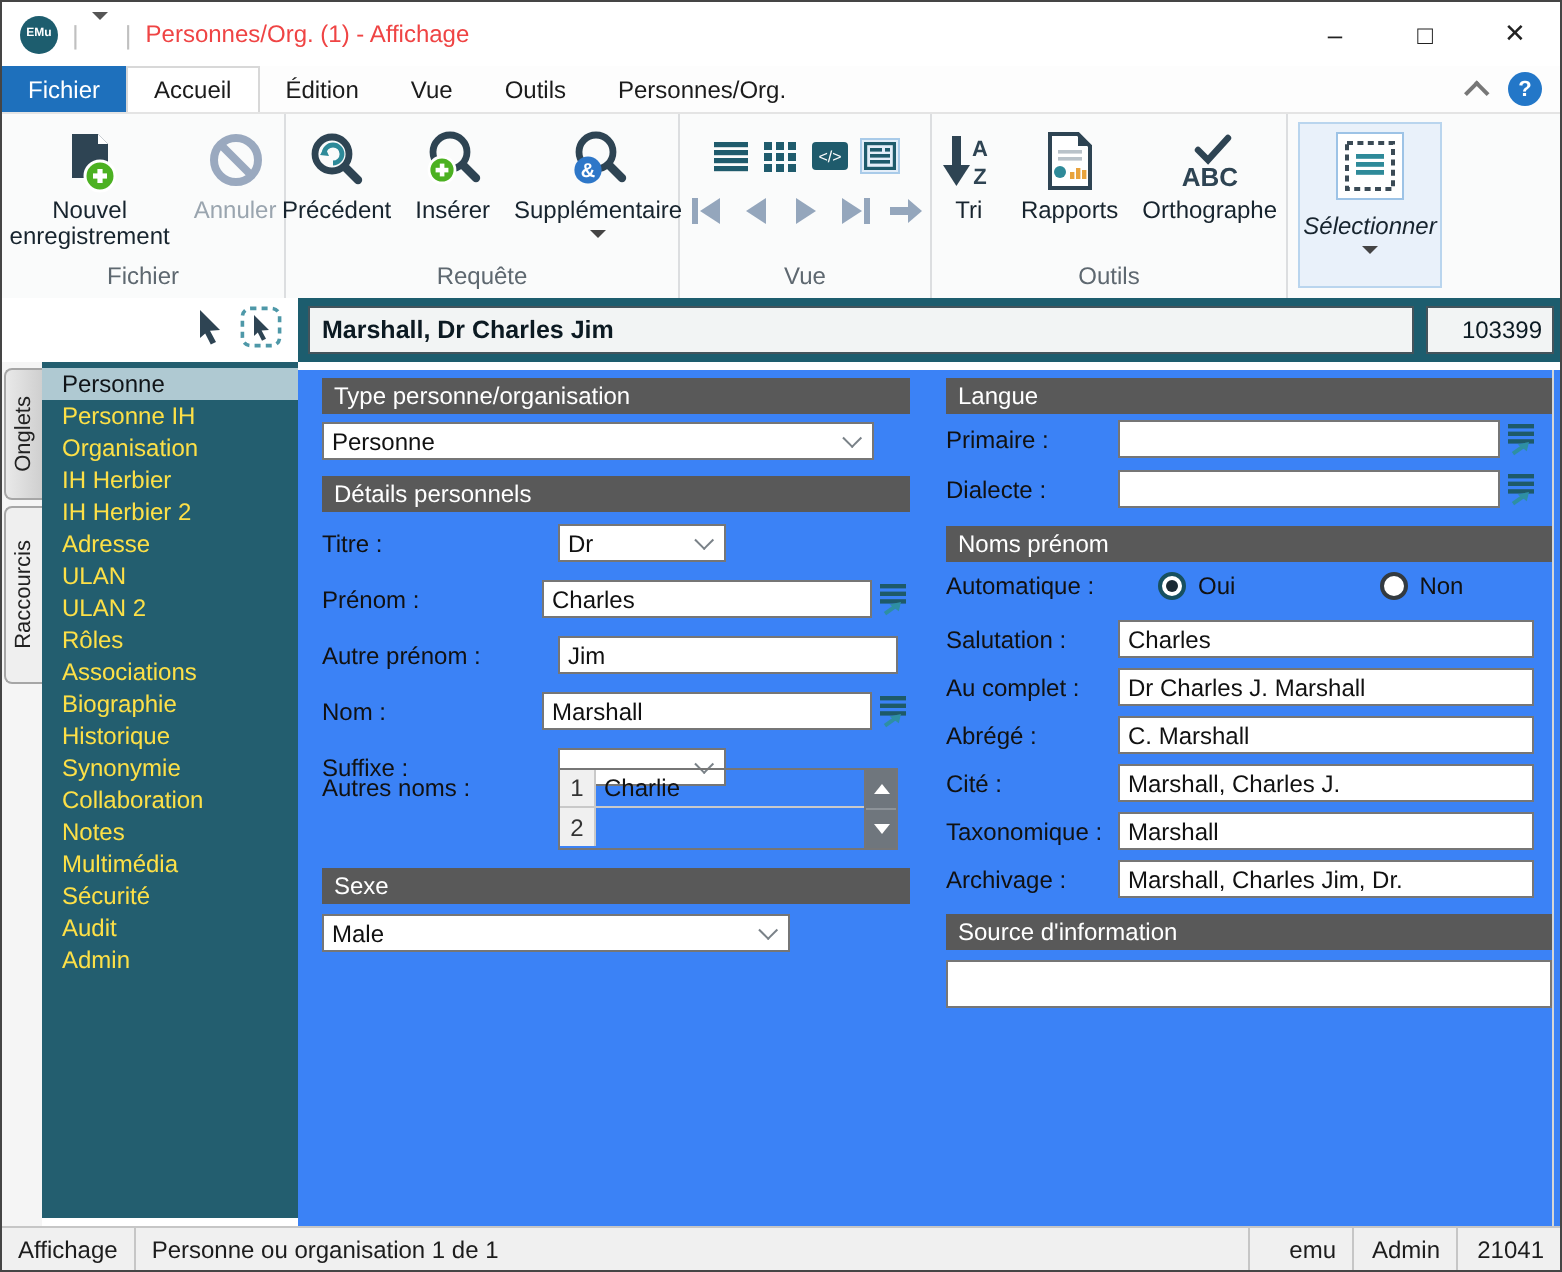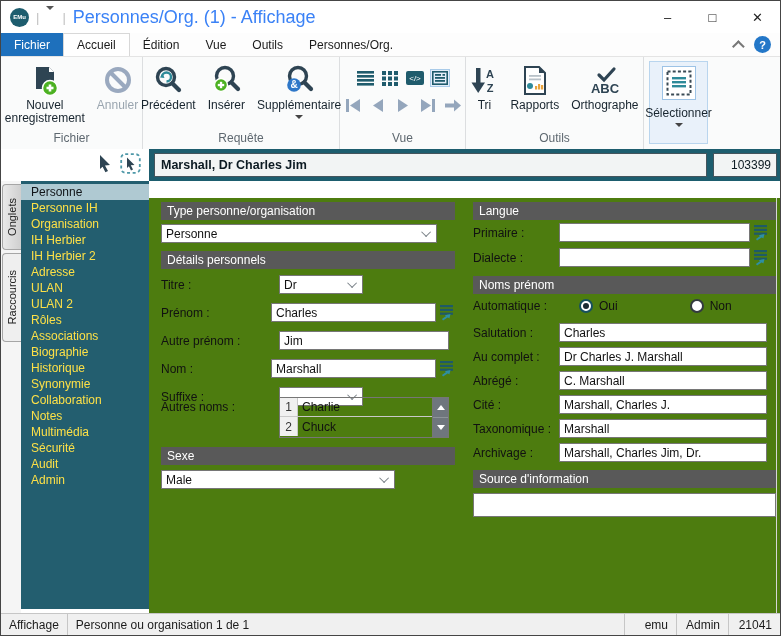--- a/index.html
+++ b/index.html
@@ -7,21 +7,21 @@
   body { font-family:"Liberation Sans","DejaVu Sans",sans-serif; font-size:12px; color:#111; }
   .window { position:relative; width:781px; height:636px; background:#fff; border:1px solid #454545; overflow:hidden; }
 
   
   .titlebar { position:absolute; left:0; top:0; width:100%; height:32px; background:#fff; display:flex; align-items:center; }
   .logo { width:19px; height:19px; border-radius:50%; background:#1d5d6e; color:#fff; font-size:6px; font-weight:bold; display:flex; align-items:center; justify-content:center; margin-left:9px; }
   .tb-sep { color:#c0c0c0; margin:0 7px; font-size:13px; }
   .qat-caret { display:inline-block; width:9px; }
   .qat-caret .bar { width:9px; height:2px; background:#555; margin-bottom:2px; }
   .qat-caret .tri { width:0; height:0; border-left:4.5px solid transparent; border-right:4.5px solid transparent; border-top:4px solid #555; }
-  .title-text { font-size:18px; color:#3b82f6; }
+  .title-text { font-size:12px; color:#ef4444; }
   .win-btns { margin-left:auto; display:flex; height:100%; }
   .win-btn { width:45px; height:100%; display:flex; align-items:center; justify-content:center; font-size:13px; color:#222; }
 
   
   .tabrow { position:absolute; left:0; top:32px; width:100%; height:24px; background:#fdfdfd; display:flex; align-items:stretch; border-bottom:1px solid #e4e4e4; }
   .rtab { padding:0 13px; display:flex; align-items:center; color:#1b1b1b; }
   .rtab.file { background:#1e70bc; color:#fff; }
   .rtab.active { background:#fff; border:1px solid #d8d8d8; border-bottom:none; }
   .tabrow-right { margin-left:auto; display:flex; align-items:center; gap:9px; padding-right:9px; }
   .collapse-chev { width:9px; height:9px; border-left:2px solid #777; border-top:2px solid #777; transform:rotate(45deg) translateY(3px); }
@@ -35,21 +35,21 @@
   .bigbtn { display:flex; flex-direction:column; align-items:center; padding:2px 5px; }
   .bigbtn .ic { height:36px; display:flex; align-items:center; justify-content:center; }
   .bigbtn .lbl { text-align:center; line-height:13px; color:#17242e; white-space:pre-line; }
   .bigbtn .lbl.disabled { color:#9aa5af;text-align:right; }
   .drop-tri { width:0; height:0; border-left:4px solid transparent; border-right:4px solid transparent; border-top:4px solid #444; margin-top:3px; }
   .vue-rows { display:flex; flex-direction:column; gap:9px; align-items:center; padding-top:8px; }
   .icon-row { display:flex; gap:5px; align-items:center; }
   .sm-ic { width:20px; height:18px; display:flex; align-items:center; justify-content:center; }
   .sm-ic.sel { background:#e4eef9; border:1px solid #a9cbe9; }
   .sel-zone { flex:1; display:flex; padding:3px 0 3px 5px; }
-  .sel-btn { width:59px; margin:1px 0 2px; background:#e9f1fa; border:1px solid #b9d5ee; display:flex; flex-direction:column; align-items:center; padding-top:4px; }
+  .sel-btn { width:72px; margin:1px 0 2px; background:#e9f1fa; border:1px solid #b9d5ee; display:flex; flex-direction:column; align-items:center; padding-top:4px;font-style:italic; }
   .sel-icbox { width:34px; height:34px; background:#fff; border:1px solid #9dc3e6; display:flex; align-items:center; justify-content:center; }
   .sel-btn .lbl { margin-top:6px; color:#17242e; }
 
   
   .band { position:absolute; left:0; top:148px; width:100%; height:32px; }
   .band-left { position:absolute; left:0; top:0; width:148px; height:32px; background:#fff; display:flex; align-items:center; justify-content:flex-end; gap:7px; padding-right:8px; }
   .band-right { position:absolute; left:148px; top:0; right:0; height:32px; background:#1d5d6e; display:flex; align-items:center; }
   .rec-box { margin-left:5px; width:553px; height:24px; background:#f2f4f4; border:1px solid #44545c; display:flex; align-items:center; padding:0 6px; font-weight:bold; color:#0c1a22; font-size:12.5px; }
   .num-box { margin-left:6px; width:64px; height:24px; background:#f2f4f4; border:1px solid #44545c; display:flex; align-items:center; justify-content:flex-end; padding:0 5px; color:#0c1a22; }
 
@@ -57,21 +57,21 @@
   .body { position:absolute; left:0; top:180px; width:100%; height:432px; background:#fff; }
   .rail { position:absolute; left:0; top:0; width:20px; height:100%; background:#f5f5f5; }
   .rail-tab { position:absolute; left:1px; width:19px; border:1px solid #a6a6a6; border-right:none; border-radius:4px 0 0 4px; display:flex; align-items:center; justify-content:center; }
   .rail-tab span { writing-mode:vertical-rl; transform:rotate(180deg); font-size:11px; color:#222; }
   .rail-tab.onglets { top:3px; height:66px; background:linear-gradient(90deg,#e9e9e9,#cfcfcf); }
   .rail-tab.raccourcis { top:72px; height:89px; background:#efefef; }
   .sidebar { position:absolute; left:20px; top:0; width:128px; height:428px; background:#235e6f; padding-top:3px; }
   .sb-item { height:16px; line-height:16px; padding-left:10px; color:#fde047; white-space:nowrap; }
   .sb-item.sel { background:#afc9d2; color:#101418; }
 
-  .form { position:absolute; left:148px; top:17px; right:0; height:100%; background:#4d7c0f; }
+  .form { position:absolute; left:148px; top:4px; right:0; height:100%; background:#3b82f6; }
   .form-edge { position:absolute; right:3px; top:0; height:100%; border-left:1px solid #d6d6d6; }
   .col { position:absolute; }
   .col-left { left:12px; top:0; width:294px; }
   .col-right { left:324px; top:0; width:303px; }
   .sec-hdr { position:absolute; left:0; right:0; height:18px; line-height:18px; background:#595959; color:#fff; padding:0 6px; }
   .frow { position:absolute; left:0; right:0; display:flex; align-items:center; }
   .flabel { color:#111; }
   .col-left .flabel { width:118px; }
   .col-right .flabel { width:86px; }
   input.fld, .combo { height:19px; border:1px solid #767676; background:#fff; font:inherit; color:#111; }
@@ -454,21 +454,20 @@
         <div class="frow" style="top:199px; align-items:flex-start;">
           <span class="flabel" style="padding-top:3px">Autres noms :</span>
           <div class="grid" style="width:170px; height:41px">
             <div class="grid-rows">
               <div class="grow">
                 <span class="gnum">1</span>
                 <span class="gval">Charlie</span>
               </div>
               <div class="grow">
                 <span class="gnum">2</span>
-                <span class="gval">Chuck</span>
               </div>
             </div>
             <div class="gscroll">
               <span class="gsbtn up">
                   <span class="tri-up"></span>
                 </span>
               <span class="gsbtn">
                   <span class="tri-dn"></span>
                 </span>
             </div>

